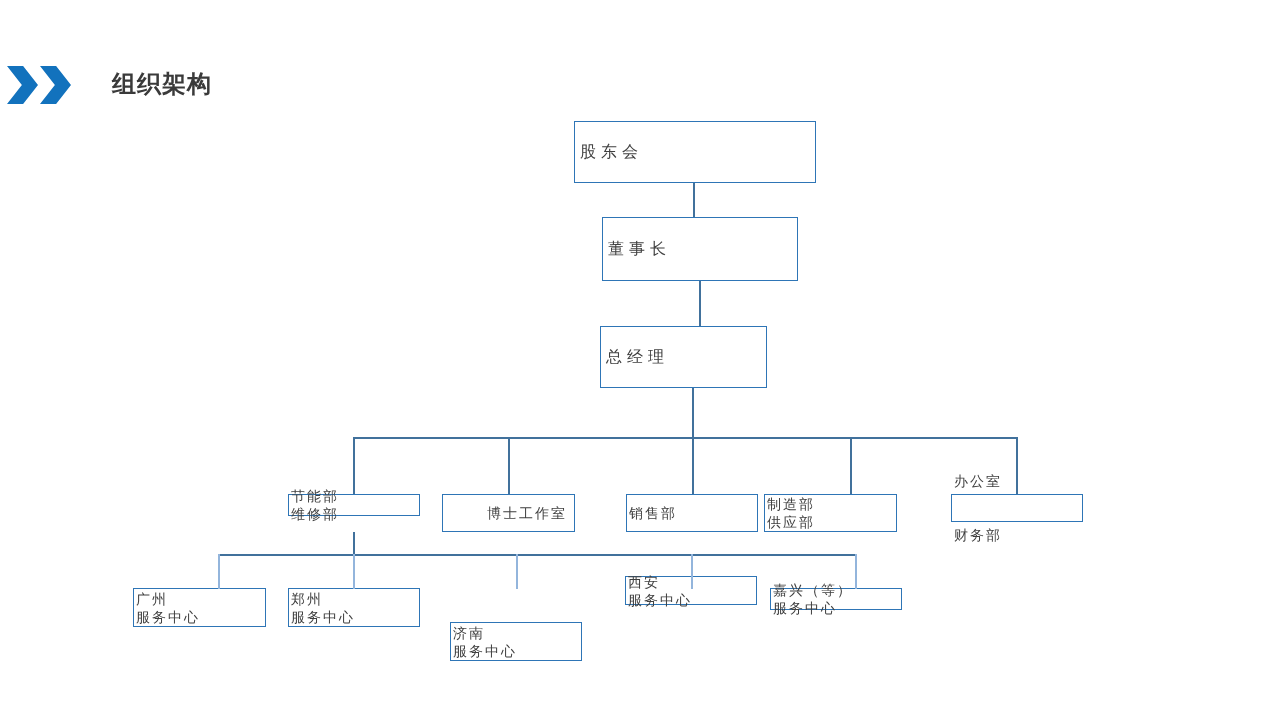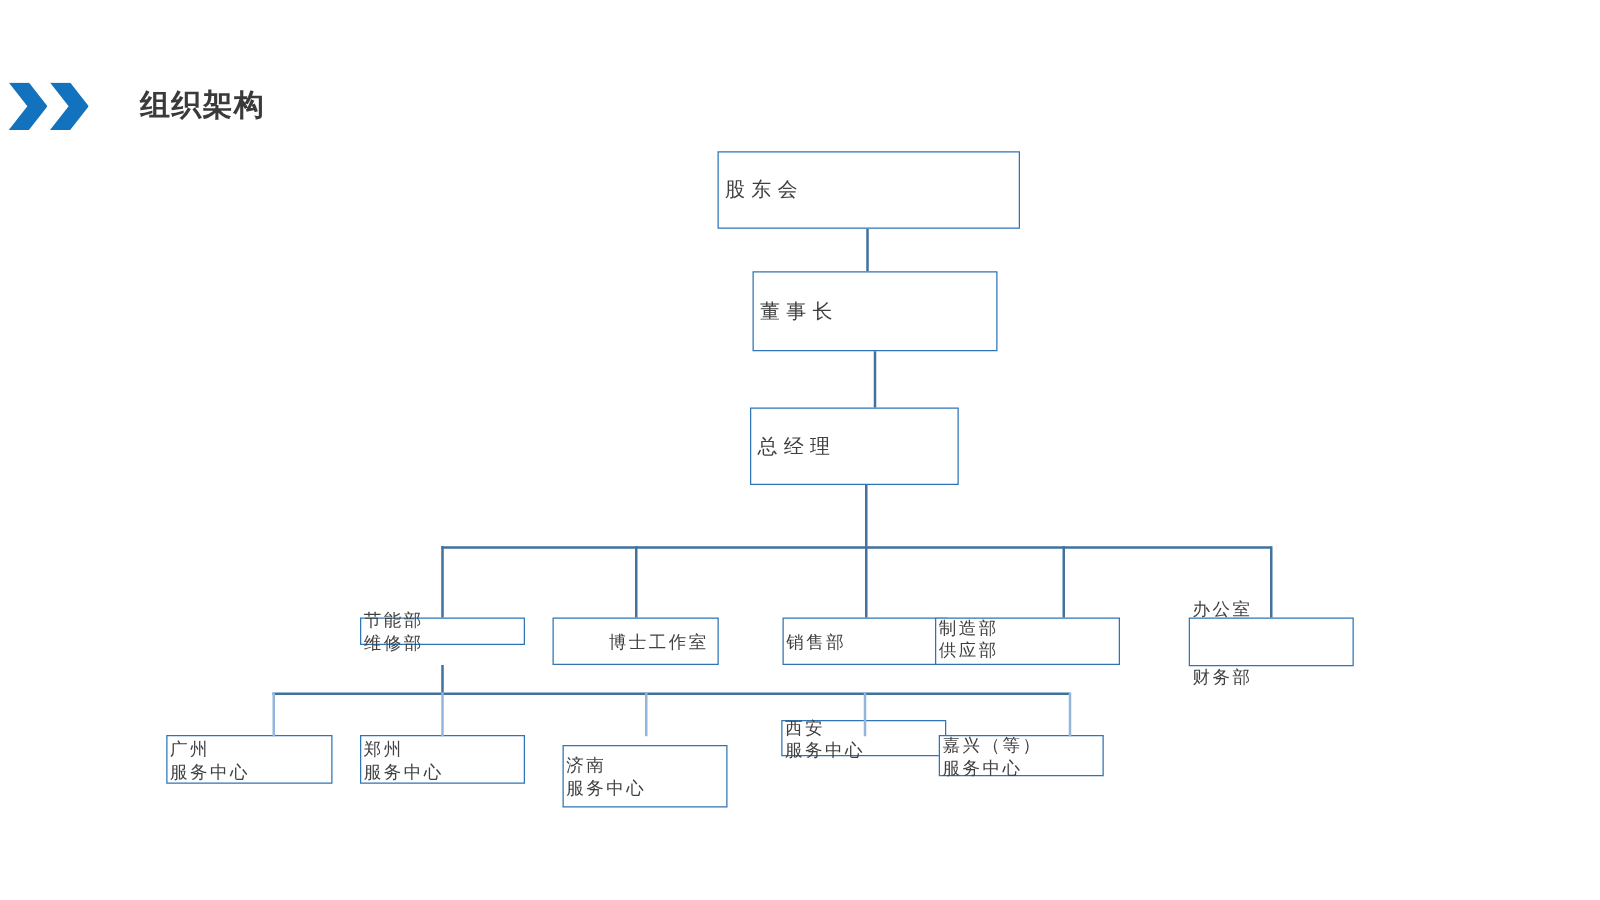--- a/index.html
+++ b/index.html
@@ -63,46 +63,46 @@
     <div class="line">维修部</div>
   </div>
   <div class="node node-sm" style="left:442px;top:494px;width:133px;height:38px;padding-left:42px;">
     <div class="line">博士工作室</div>
     <div class="line"></div>
   </div>
   <div class="node node-sm" style="left:626px;top:494px;width:132px;height:38px;">
     <div class="line">销售部</div>
     <div class="line"></div>
   </div>
-  <div class="node node-sm" style="left:748px;top:494px;width:148px;height:38px;font-family:Liberation Mono, monospace;">
+  <div class="node node-sm" style="left:764px;top:494px;width:133px;height:38px;">
     <div class="line">制造部</div>
     <div class="line">供应部</div>
   </div>
-  <div class="node node-sm" style="left:951px;top:494px;width:132px;height:39px;gap:36px;">
+  <div class="node node-sm" style="left:951px;top:494px;width:132px;height:28px;gap:36px;">
     <div class="line">办公室</div>
     <div class="line">财务部</div>
   </div>
 
   <div class="node node-sm" style="left:133px;top:588px;width:133px;height:39px;">
     <div class="line">广州</div>
     <div class="line">服务中心</div>
   </div>
   <div class="node node-sm" style="left:288px;top:588px;width:132px;height:39px;">
     <div class="line">郑州</div>
     <div class="line">服务中心</div>
   </div>
-  <div class="node node-sm" style="left:450px;top:596px;width:132px;height:50px;">
+  <div class="node node-sm" style="left:450px;top:622px;width:132px;height:39px;">
     <div class="line">济南</div>
     <div class="line">服务中心</div>
   </div>
   <div class="node node-sm" style="left:625px;top:576px;width:132px;height:29px;">
     <div class="line">西安</div>
     <div class="line">服务中心</div>
   </div>
-  <div class="node node-sm" style="left:751px;top:588px;width:132px;height:33px;">
+  <div class="node node-sm" style="left:770px;top:588px;width:132px;height:22px;">
     <div class="line">嘉兴（等）</div>
     <div class="line">服务中心</div>
   </div>
 
   <div class="v-line" style="left:693px;top:183px;height:34px;"></div>
   <div class="v-line" style="left:699px;top:281px;height:45px;"></div>
   <div class="v-line" style="left:692px;top:388px;height:49px;"></div>
 
   <div class="h-line" style="left:353px;top:437px;width:664px;"></div>
   <div class="v-line" style="left:353px;top:437px;height:57px;"></div>

